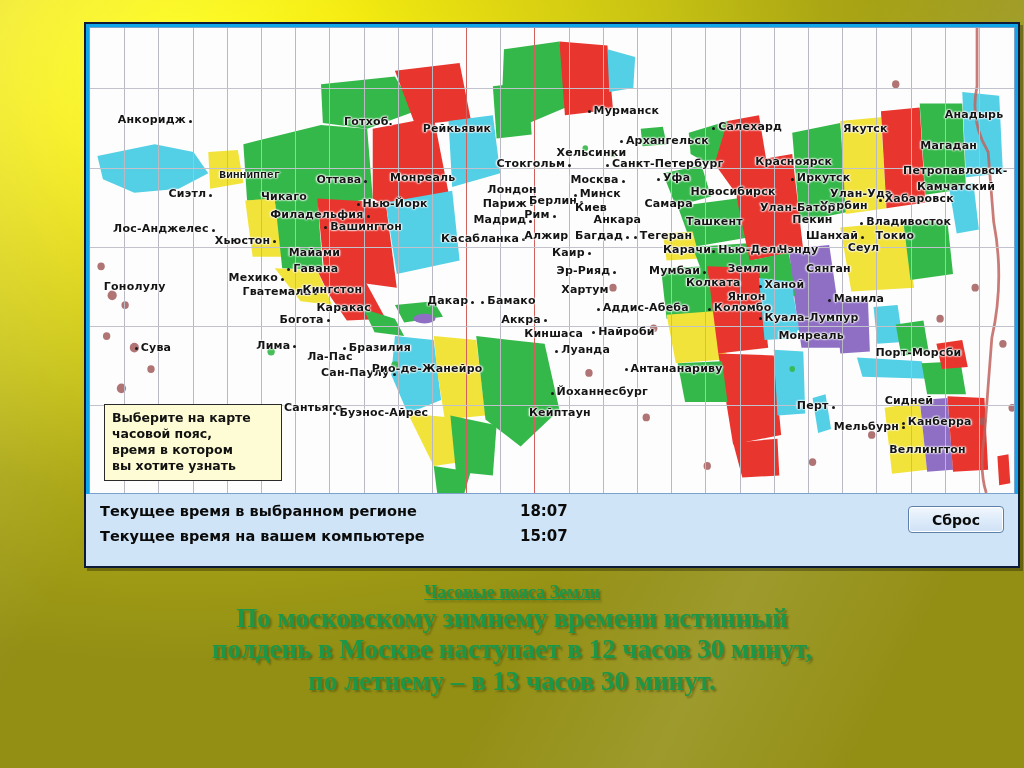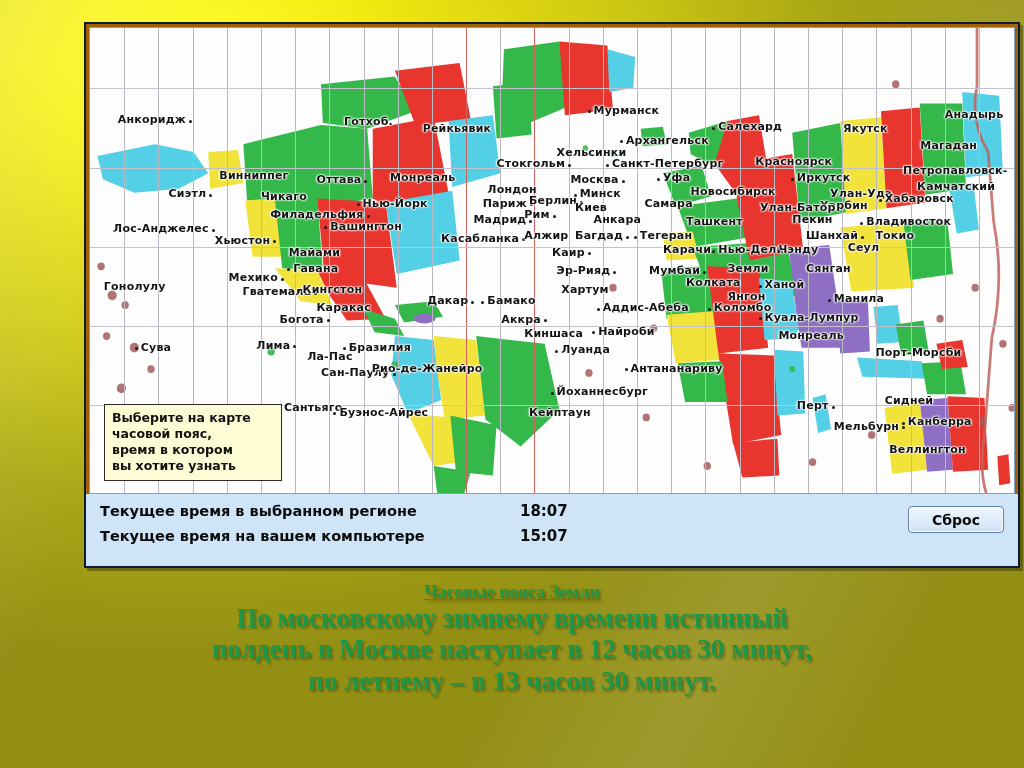--- a/index.html
+++ b/index.html
@@ -18,21 +18,21 @@
     position: absolute; inset: 0;
     background: linear-gradient(118deg, rgba(255,255,255,0.20) 0%, rgba(255,255,255,0.0) 26%, rgba(255,255,255,0.0) 60%, rgba(255,255,255,0.10) 74%, rgba(255,255,255,0.0) 88%);
     pointer-events: none;
   }
 
   
   .app-window {
     position: absolute;
     left: 84px; top: 22px;
     width: 936px; height: 546px;
-    background: #a16207;
+    background: #0ea5e9;
     border: 2px solid #0d1b38;
     box-shadow: 3px 3px 0 rgba(0,0,0,0.30);
     box-sizing: border-box;
     display: flex; flex-direction: column;
   }
   .map-frame {
     margin: 3px 3px 0 3px;
     border: 1px solid #7aa2cc;
     background: #ffffff;
     flex: 1 1 auto;
@@ -351,21 +351,21 @@
           <div class="city" style="left: 50.5%; top: 25.5%;"><span>Хельсинки</span></div>
           <div class="city dot-right" style="left: 44%; top: 28%;"><span>Стокгольм</span><span class="dot"></span></div>
           <div class="city dot-left" style="left: 56.5%; top: 28%;"><span>Санкт-Петербург</span><span class="dot"></span></div>
           <div class="city" style="left: 72%; top: 27.5%;"><span>Красноярск</span></div>
           <div class="city" style="left: 86.5%; top: 24%; padding-left: 31px;"><span>Магадан</span></div>
           <div class="city dot-right" style="left: 52%; top: 31.5%;"><span>Москва</span><span class="dot"></span></div>
           <div class="city dot-left" style="left: 62%; top: 31%;"><span>Уфа</span><span class="dot"></span></div>
           <div class="city dot-left" style="left: 76.5%; top: 31%;"><span>Иркутск</span><span class="dot"></span></div>
           <div class="city" style="left: 88%; top: 29.5%;"><span>Петропавловск-</span></div>
           <div class="city" style="left: 89.5%; top: 33%;"><span>Камчатский</span></div>
-          <div class="city" style="left: 14%; top: 30.5%;"><span>Винниппег</span></div>
+          <div class="city" style="left: 14%; top: 30.5%; font-family: Liberation Mono, monospace;"><span>Винниппег</span></div>
           <div class="city dot-right" style="left: 24.5%; top: 31.5%;"><span>Оттава</span><span class="dot"></span></div>
           <div class="city" style="left: 29%; top: 31%; padding-left: 32px;"><span>Монреаль</span></div>
           <div class="city" style="left: 43%; top: 33.5%;"><span>Лондон</span></div>
           <div class="city dot-left" style="left: 53%; top: 34.5%;"><span>Минск</span><span class="dot"></span></div>
           <div class="city" style="left: 65%; top: 34%;"><span>Новосибирск</span></div>
           <div class="city" style="left: 77.5%; top: 34.5%; padding-left: 24px;"><span>Улан-Удэ</span></div>
           <div class="city dot-left" style="left: 86%; top: 35.5%;"><span>Хабаровск</span><span class="dot"></span></div>
           <div class="city dot-right" style="left: 8.5%; top: 34.5%;"><span>Сиэтл</span><span class="dot"></span></div>
           <div class="city" style="left: 18.5%; top: 35%;"><span>Чикаго</span></div>
           <div class="city dot-right" style="left: 42.5%; top: 36.5%;"><span>Париж</span><span class="dot"></span></div>

